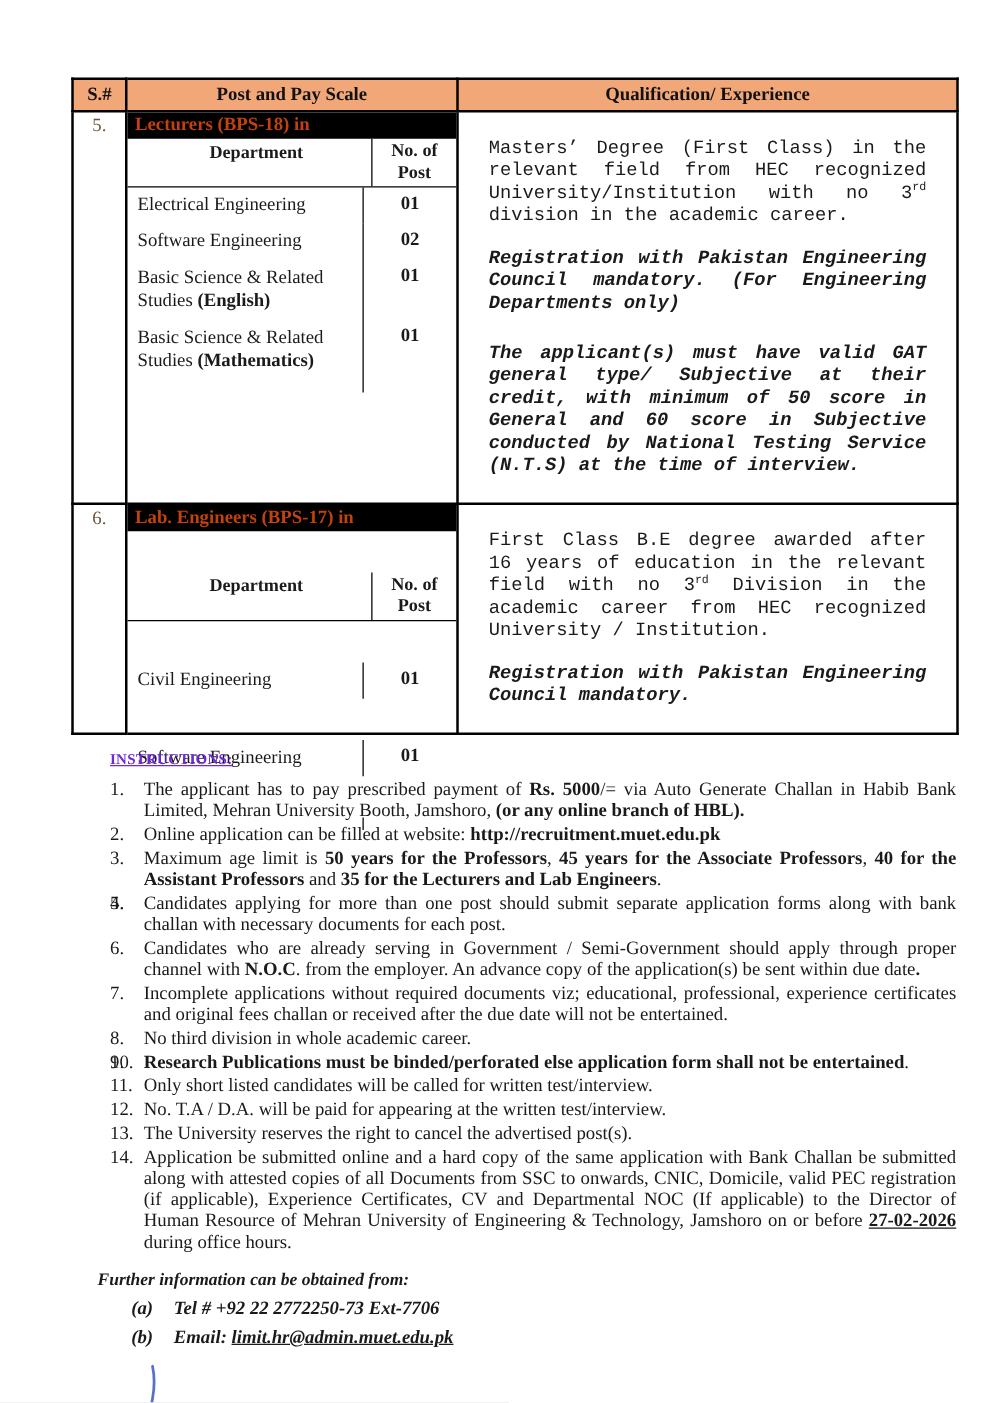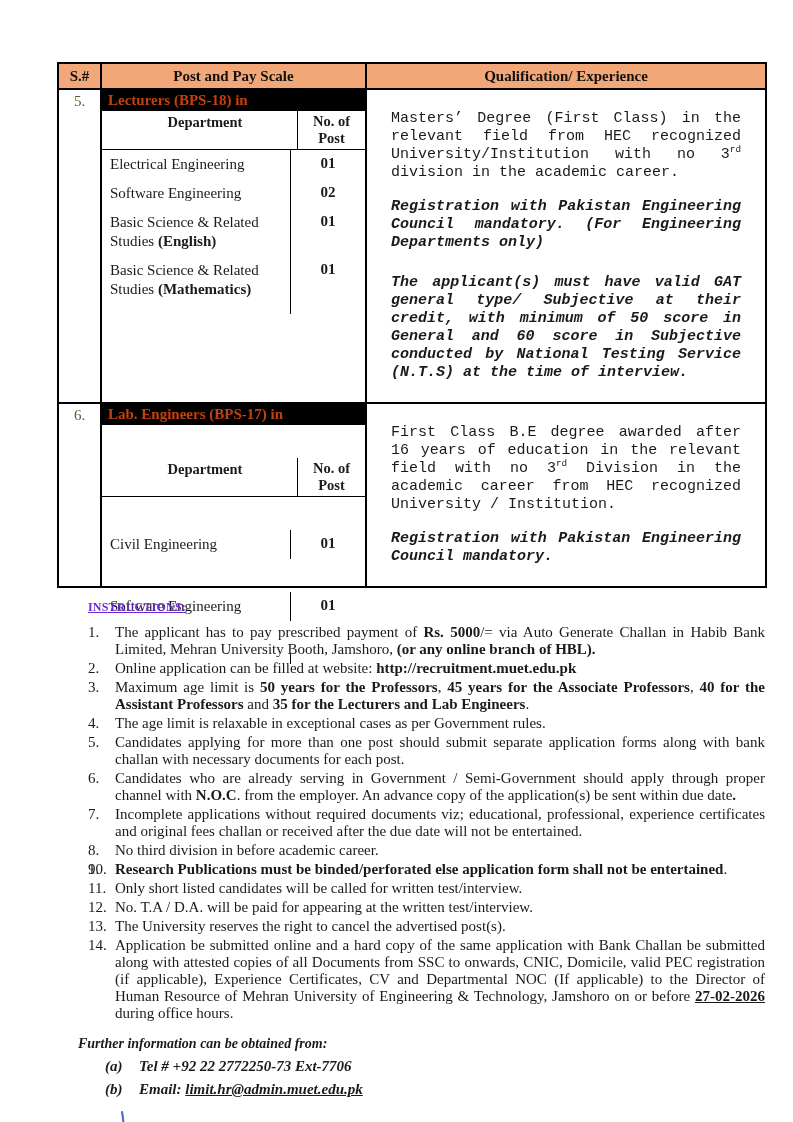--- a/index.html
+++ b/index.html
@@ -155,25 +155,25 @@
       </tr>
     </tbody>
       </table>
 
     <div class="instructions">
       <div class="ins-head">INSTRUCTIONS:</div>
       <ol class="ins-list">
         <li><span class="n">1.</span><span class="t"><span>The applicant has to pay prescribed payment of </span><span class="rb">Rs. 5000</span><span>/= via Auto Generate Challan in Habib Bank Limited, Mehran University Booth, Jamshoro, </span><span class="rb">(or any online branch of HBL).</span></span></li>
         <li><span class="n">2.</span><span class="t"><span>Online application can be filled at website: </span><span class="rb">http://recruitment.muet.edu.pk</span></span></li>
         <li><span class="n">3.</span><span class="t"><span>Maximum age limit is </span><span class="rb">50 years for the Professors</span><span>, </span><span class="rb">45 years for the Associate Professors</span><span>, </span><span class="rb">40 for the Assistant Professors</span><span> and </span><span class="rb">35 for the Lecturers and Lab Engineers</span><span>.</span></span></li>
-        <li><span class="n">4.</span><span class="t"><span>The age limit is relaxable in exceptional cases as per Government rules.</span></span></li>
+        <li><span class="n">4.</span></li>
         <li><span class="n">5.</span><span class="t"><span>Candidates applying for more than one post should submit separate application forms along with bank challan with necessary documents for each post.</span></span></li>
         <li><span class="n">6.</span><span class="t"><span>Candidates who are already serving in Government / Semi-Government should apply through proper channel with </span><span class="rb">N.O.C</span><span>. from the employer. An advance copy of the application(s) be sent within due date</span><span class="rb">.</span></span></li>
         <li><span class="n">7.</span><span class="t"><span>Incomplete applications without required documents viz; educational, professional, experience certificates and original fees challan or received after the due date will not be entertained.</span></span></li>
-        <li><span class="n">8.</span><span class="t"><span>No third division in before academic career.</span></span></li>
+        <li><span class="n">8.</span><span class="t"><span>No third division in whole academic career.</span></span></li>
         <li><span class="n">9.</span></li>
         <li><span class="n">10.</span><span class="t"><span class="rb">Research Publications must be binded/perforated else application form shall not be entertained</span><span>.</span></span></li>
         <li><span class="n">11.</span><span class="t"><span>Only short listed candidates will be called for written test/interview.</span></span></li>
         <li><span class="n">12.</span><span class="t"><span>No. T.A / D.A. will be paid for appearing at the written test/interview.</span></span></li>
         <li><span class="n">13.</span><span class="t"><span>The University reserves the right to cancel the advertised post(s).</span></span></li>
         <li><span class="n">14.</span><span class="t"><span>Application be submitted online and a hard copy of the same application with Bank Challan be submitted along with attested copies of all Documents from SSC to onwards, CNIC, Domicile, valid PEC registration (if applicable), Experience Certificates, CV and Departmental NOC (If applicable) to the Director of Human Resource of Mehran University of Engineering &amp; Technology, Jamshoro on or before </span><span class="rb ru">27-02-2026</span><span> during office hours.</span></span></li>
       </ol>
     </div>
 
     <div class="further"><span class="rb ri">Further information can be obtained from:</span></div>

